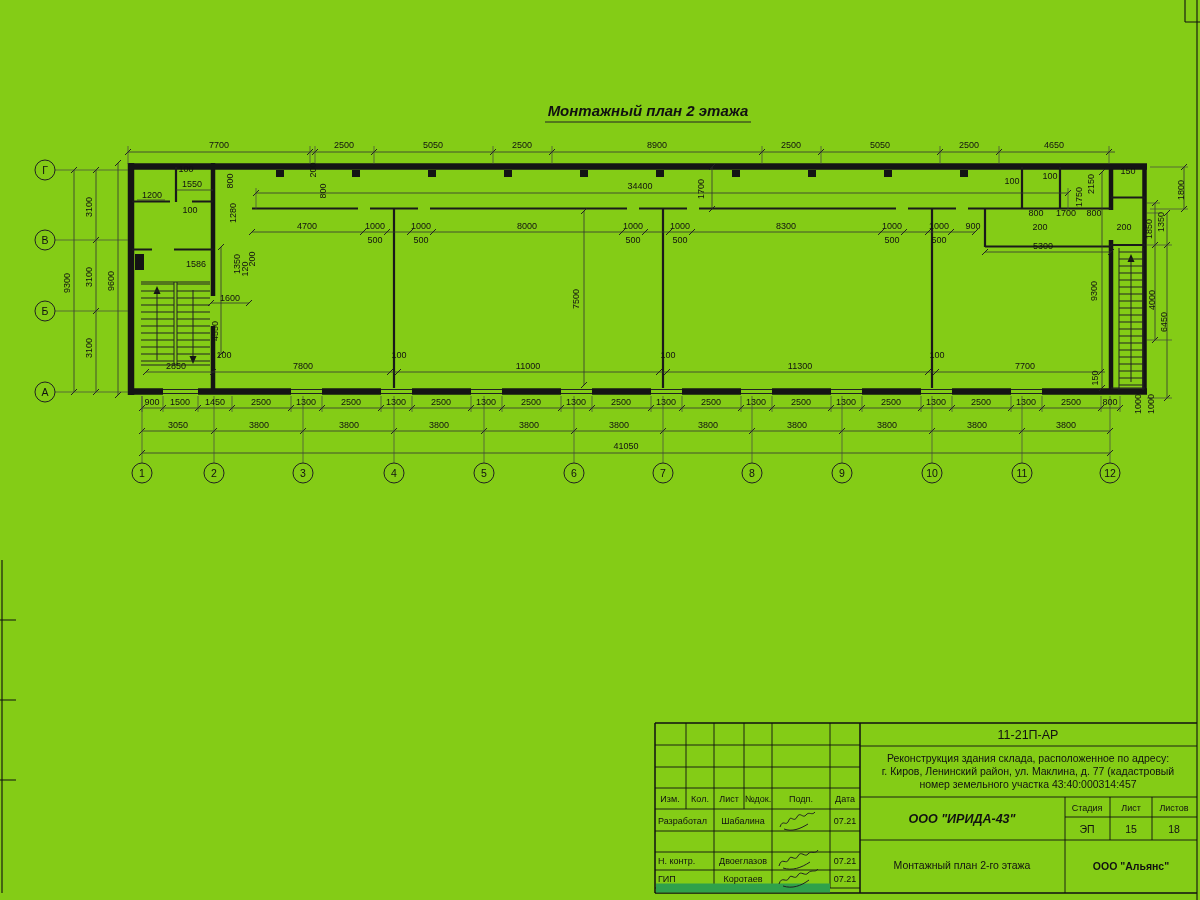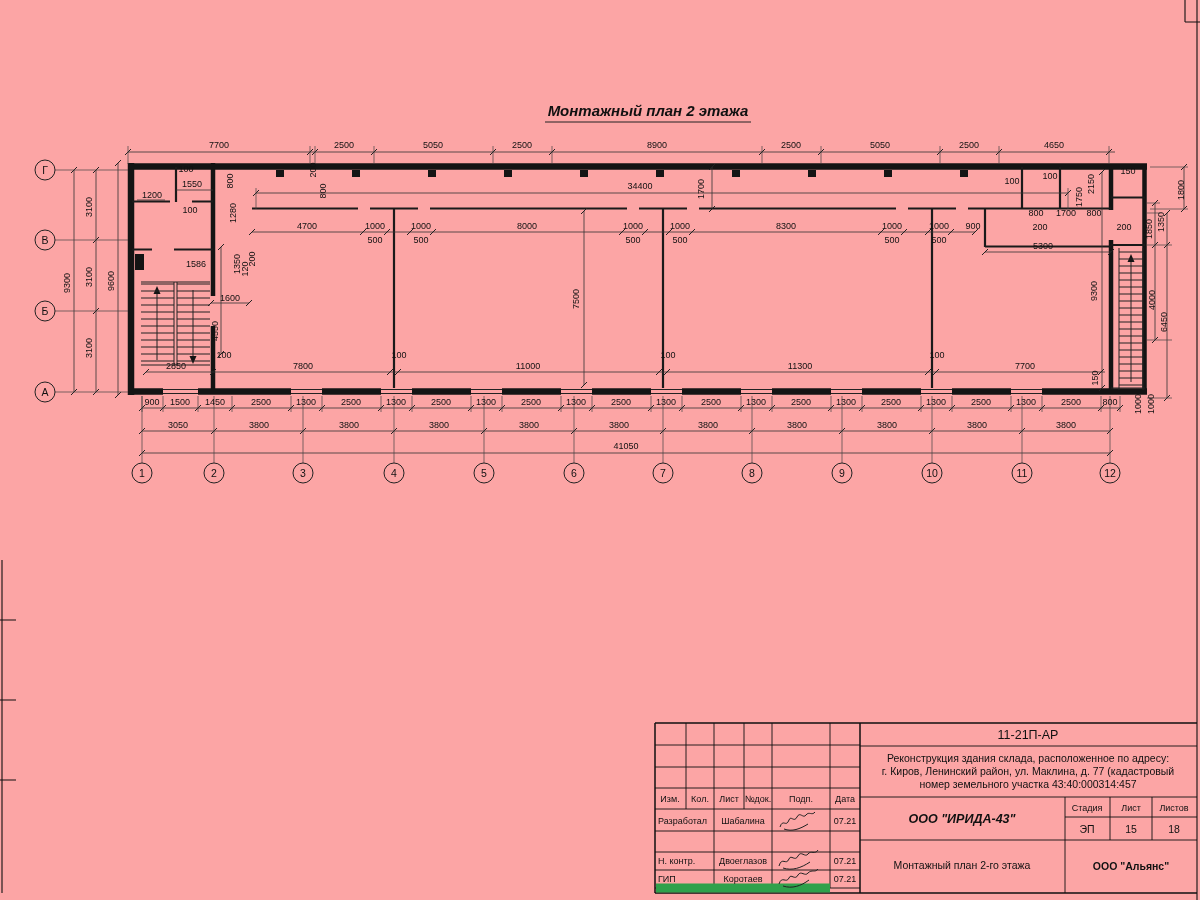--- a/index.html
+++ b/index.html
@@ -1,16 +1,16 @@
 <!DOCTYPE html>
 <html><head>
 <meta charset="utf-8">
 <style>
   html,body{margin:0;padding:0;background:#fff;}
-  #sheet{width:1200px;height:900px;position:relative;background:#fca5a5;}
+  #sheet{width:1200px;height:900px;position:relative;background:#84cc16;}
   svg text{font-family:"Liberation Sans",sans-serif;fill:#111;}
   .dim{font-size:9px;}
   .axis{font-size:10.5px;}
   .tb-s{font-size:9px;}
   .tb-m{font-size:10.5px;}
   .tb-l{font-size:12.5px;}
   .sheet-title{font-size:15px;font-style:italic;font-weight:bold;}
   .it{font-style:italic;font-weight:bold;}
   .b{font-weight:bold;}
   .w7{stroke:#141414;stroke-width:6.5;fill:none;}

